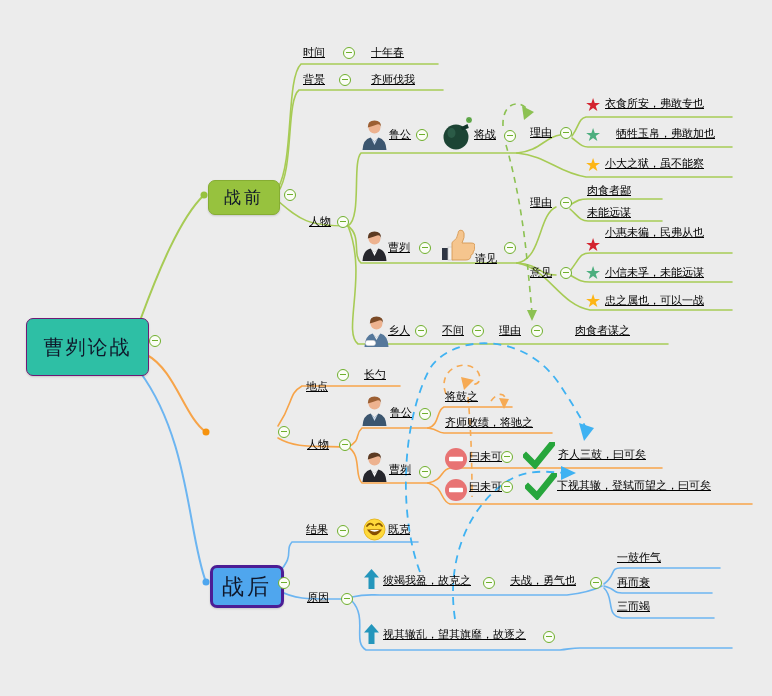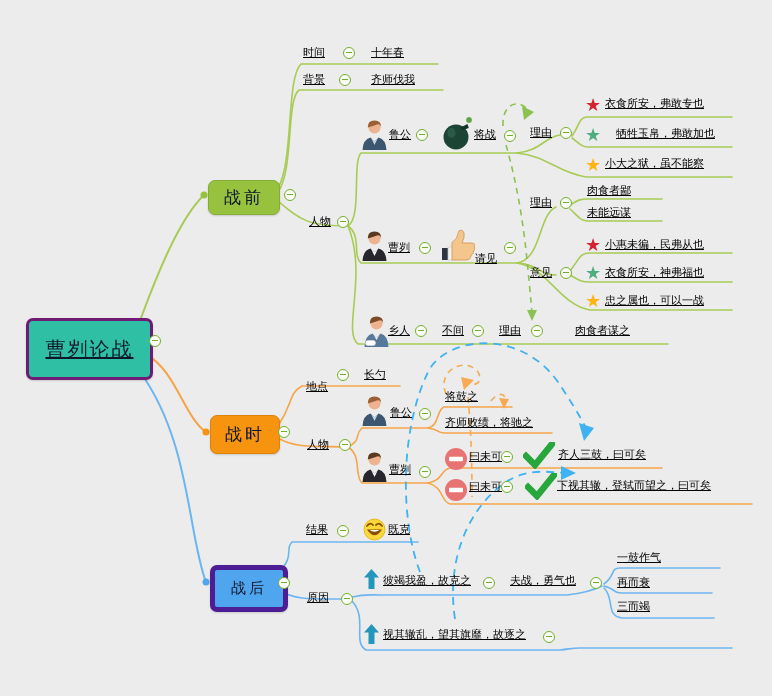--- a/index.html
+++ b/index.html
@@ -2,24 +2,24 @@
 <html><head>
 <meta charset="utf-8">
 <style>
   html,body{margin:0;padding:0;}
   body{font-family:"Liberation Sans","DejaVu Sans",sans-serif;}
   #canvas{position:relative;width:772px;height:696px;background:#ECECEC;overflow:hidden;}
   #edges{position:absolute;left:0;top:0;pointer-events:none;}
   .t{position:absolute;white-space:nowrap;font-size:11px;color:#000000;line-height:1.1;text-decoration:underline;}
   .box{position:absolute;display:flex;align-items:center;justify-content:center;color:#0f172a;
        border-radius:7px;box-shadow:0 1px 2px rgba(0,0,0,.15);}
-  .box.root{background:#2EBFA5;border:3px solid #701a75;font-size:20px;letter-spacing:2px;text-decoration:underline;}
+  .box.root{background:#2EBFA5;border:1px solid #701a75;font-size:20px;letter-spacing:2px;}
   .box.pre{background:#97C23E;border:1px solid #86AD33;font-size:17px;letter-spacing:3px;}
   .box.mid{background:#F6930F;border:1px solid #DD830C;font-size:17px;letter-spacing:3px;}
-  .box.post{background:#4FA6EE;border:5px solid #4c1d95;font-size:15px;letter-spacing:3px;}
+  .box.post{background:#4FA6EE;border:3px solid #4c1d95;font-size:22px;letter-spacing:3px;}
   .minus{position:absolute;width:12px;height:12px;box-sizing:border-box;border:1.5px solid #6FAF2D;
          border-radius:50%;background:#FBFDF6;}
   .minus::after{content:"";position:absolute;left:1.8px;right:1.8px;top:3.6px;height:1.6px;background:#6FAF2D;}
   .star{position:absolute;font-size:18px;line-height:1;}
   .star.red{color:#D4232E;} .star.grn{color:#4CAE7E;} .star.yel{color:#FDB515;}
   .icon{position:absolute;}
 </style>
 </head>
 <body>
 
@@ -100,23 +100,20 @@
   <div class="box root" style="left:26px;top:318px;width:121px;height:56px;">
     <span>曹刿论战</span>
   </div>
   <span class="minus" style="left:149px;top:335px;"></span>
 
   <div class="box pre" style="left:208px;top:180px;width:70px;height:33px;">
     <span>战前</span>
   </div>
   <span class="minus" style="left:284px;top:189px;"></span>
 
-  <div class="box mid" style="left:210px;top:415px;width:68px;height:37px;">
-    <span>战时</span>
-  </div>
   <span class="minus" style="left:278px;top:426px;"></span>
 
   <div class="box post" style="left:210px;top:565px;width:68px;height:37px;">
     <span>战后</span>
   </div>
   <span class="minus" style="left:278px;top:577px;"></span>
 
   <span class="t" style="left:303px;top:46px;">时间</span>
   <span class="minus" style="left:343px;top:47px;"></span>
   <span class="t" style="left:371px;top:46px;">十年春</span>
@@ -185,23 +182,23 @@
         <path d="M12,32 L26,32 Q31,32 31,27 Q33.5,26.5 33.5,23 Q35.5,22.5 34.5,18.8 Q36,15 31,15 L22,15 Q25,9 24,5 Q23,1.5 20,2.2 Q18,2.8 18,5.5 Q18,10.5 12,14.5 Z" fill="#F5C58E" stroke="#D79A55" stroke-width="0.9"></path>
       </svg>
   </span>
   <span class="t" style="left:475px;top:252px;text-align:right;">请见</span>
   <span class="minus" style="left:504px;top:242px;"></span>
 
   <span class="t" style="left:530px;top:266px;">意见</span>
   <span class="minus" style="left:560px;top:267px;"></span>
 
   <span class="star red" style="left:585px;top:236px;">★</span>
-  <span class="t" style="left:605px;top:238px;">小惠未徧，民弗从也</span>
+  <span class="t" style="left:605px;top:226px;">小惠未徧，民弗从也</span>
   <span class="star grn" style="left:585px;top:264px;">★</span>
-  <span class="t" style="left:605px;top:266px;">衣食所安，神弗福也</span>
+  <span class="t" style="left:605px;top:266px;">小信未孚，未能远谋</span>
   <span class="star yel" style="left:585px;top:292px;">★</span>
   <span class="t" style="left:605px;top:294px;">忠之属也，可以一战</span>
 
   <span class="icon" style="left:363px;top:314px;">
     <svg width="27" height="33" viewBox="0 0 27 33">
         <circle cx="13.5" cy="9.5" r="6" fill="#EDB28F"></circle>
         <path d="M6.8,9.5 Q6.5,2.5 13.5,2.5 Q20.5,2.5 20.2,9.5 Q19,5.5 16,6.5 Q12,8 6.8,9.5 Z" fill="#7B4A26"></path>
         <path d="M1.5,33 Q2,21.5 9.5,19.5 L13.5,23.5 L17.5,19.5 Q25,21.5 25.5,33 Z" fill="#56789B"></path>
         <path d="M10,19.8 L13.5,23.5 L17,19.8 L13.5,26 Z" fill="#EFEFEF"></path>
         <rect x="2.5" y="26.5" width="10" height="5" rx="2.2" fill="#FFFFFF" stroke="#D8D8D8" stroke-width="0.6"></rect>

